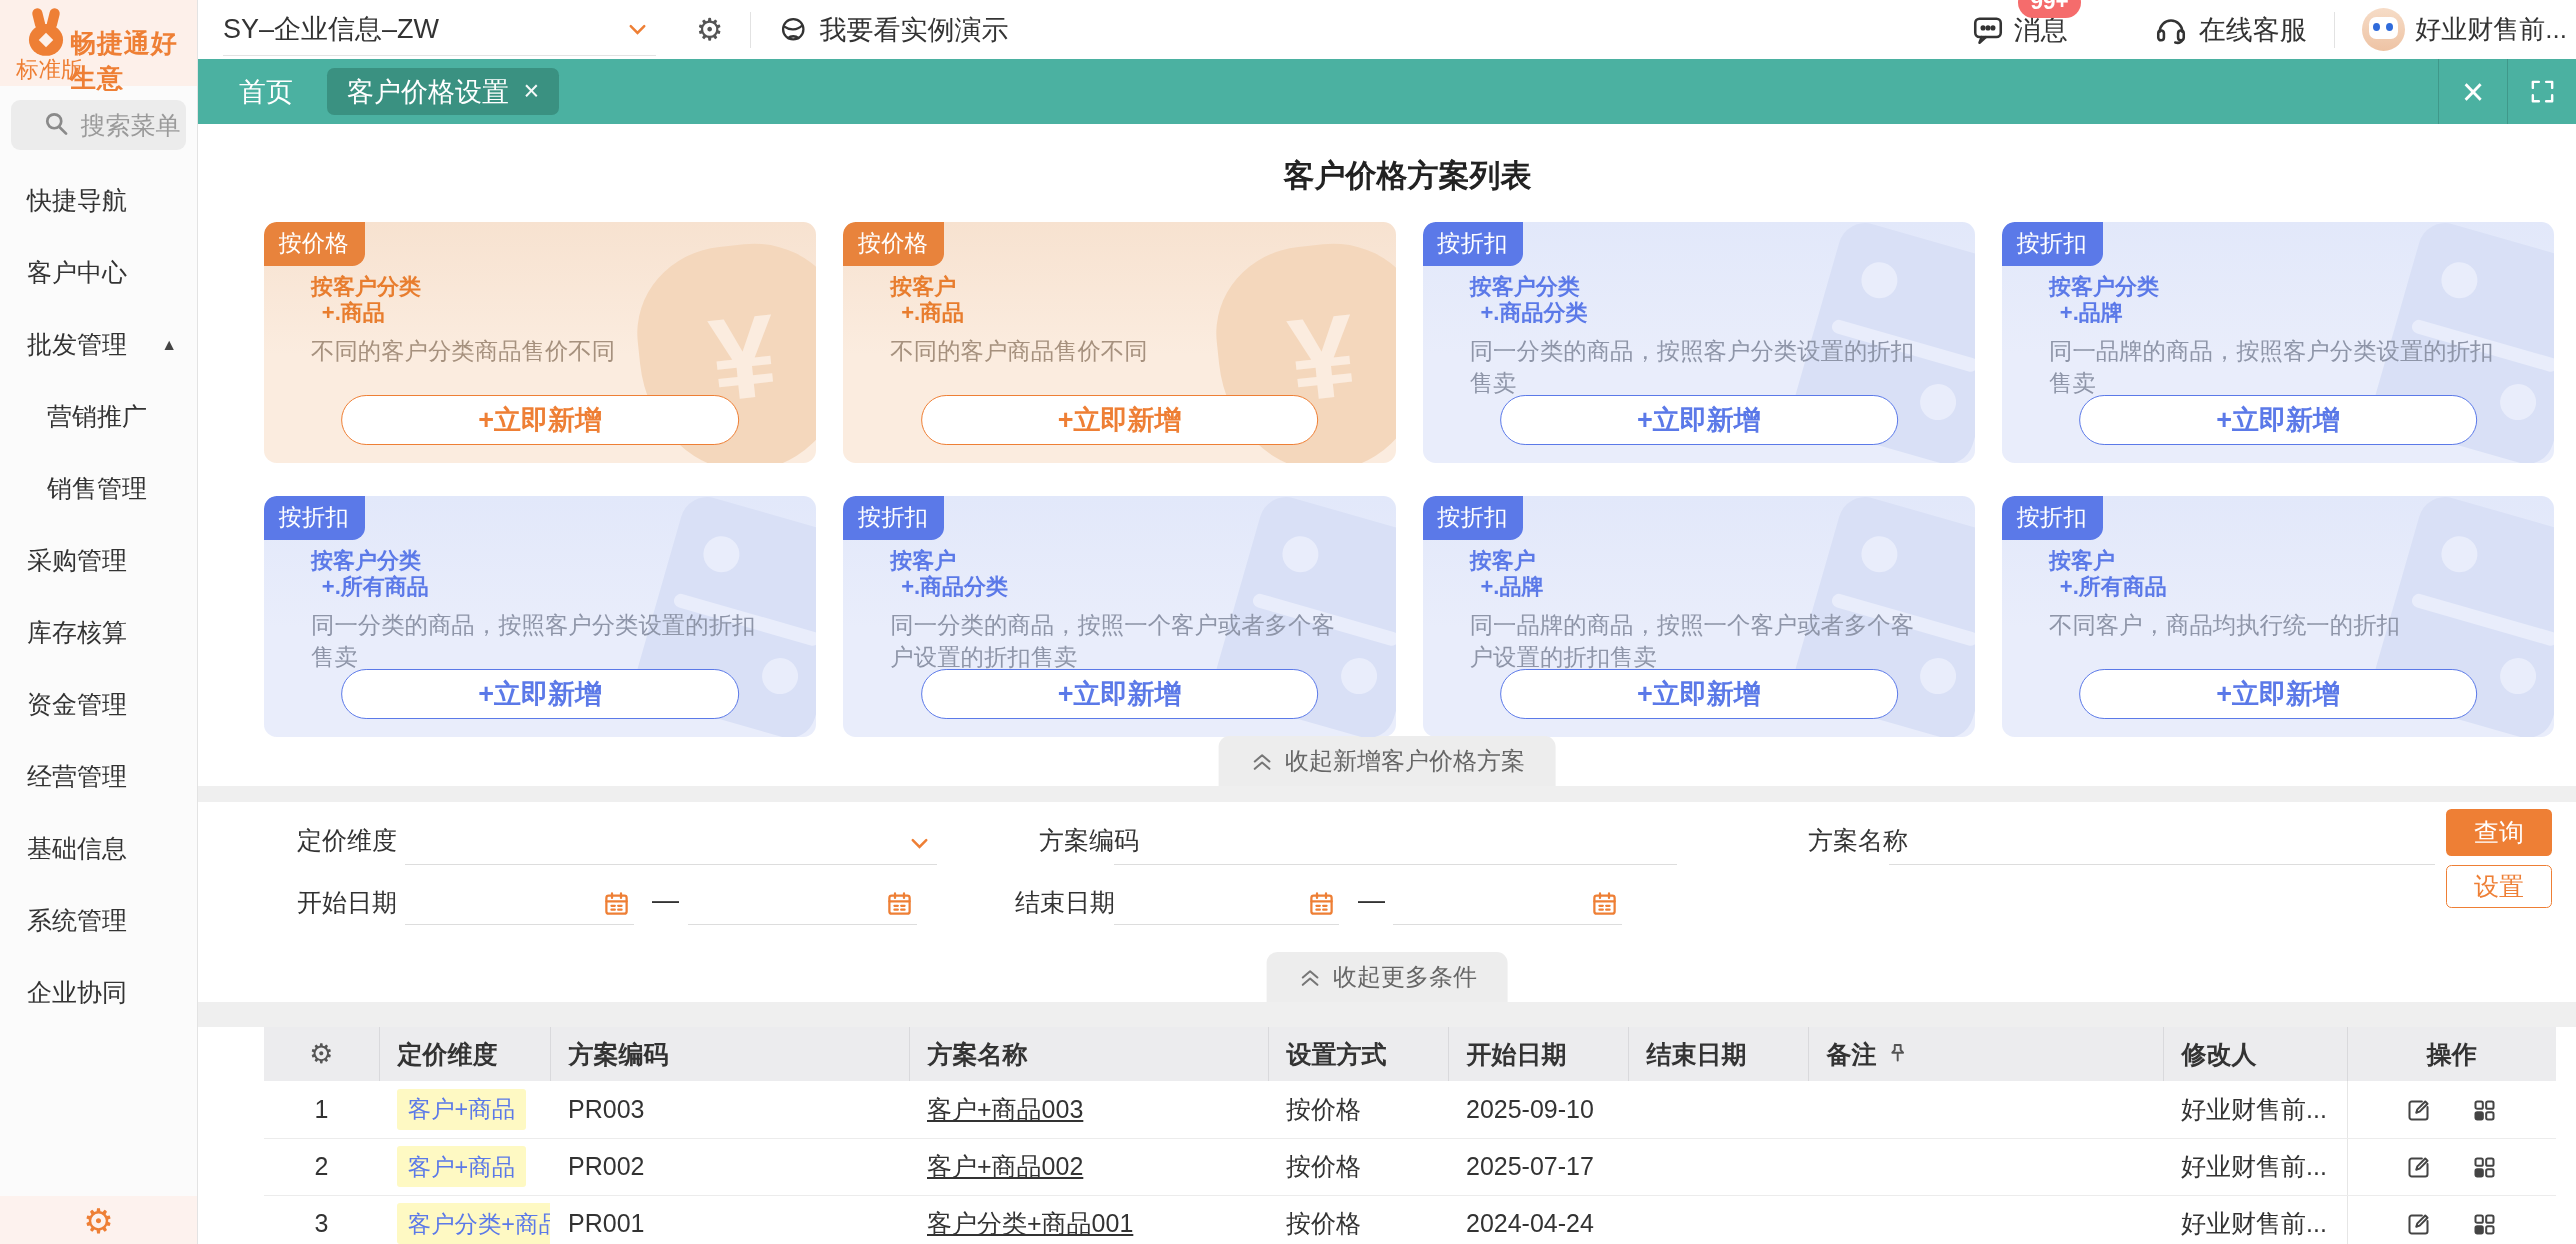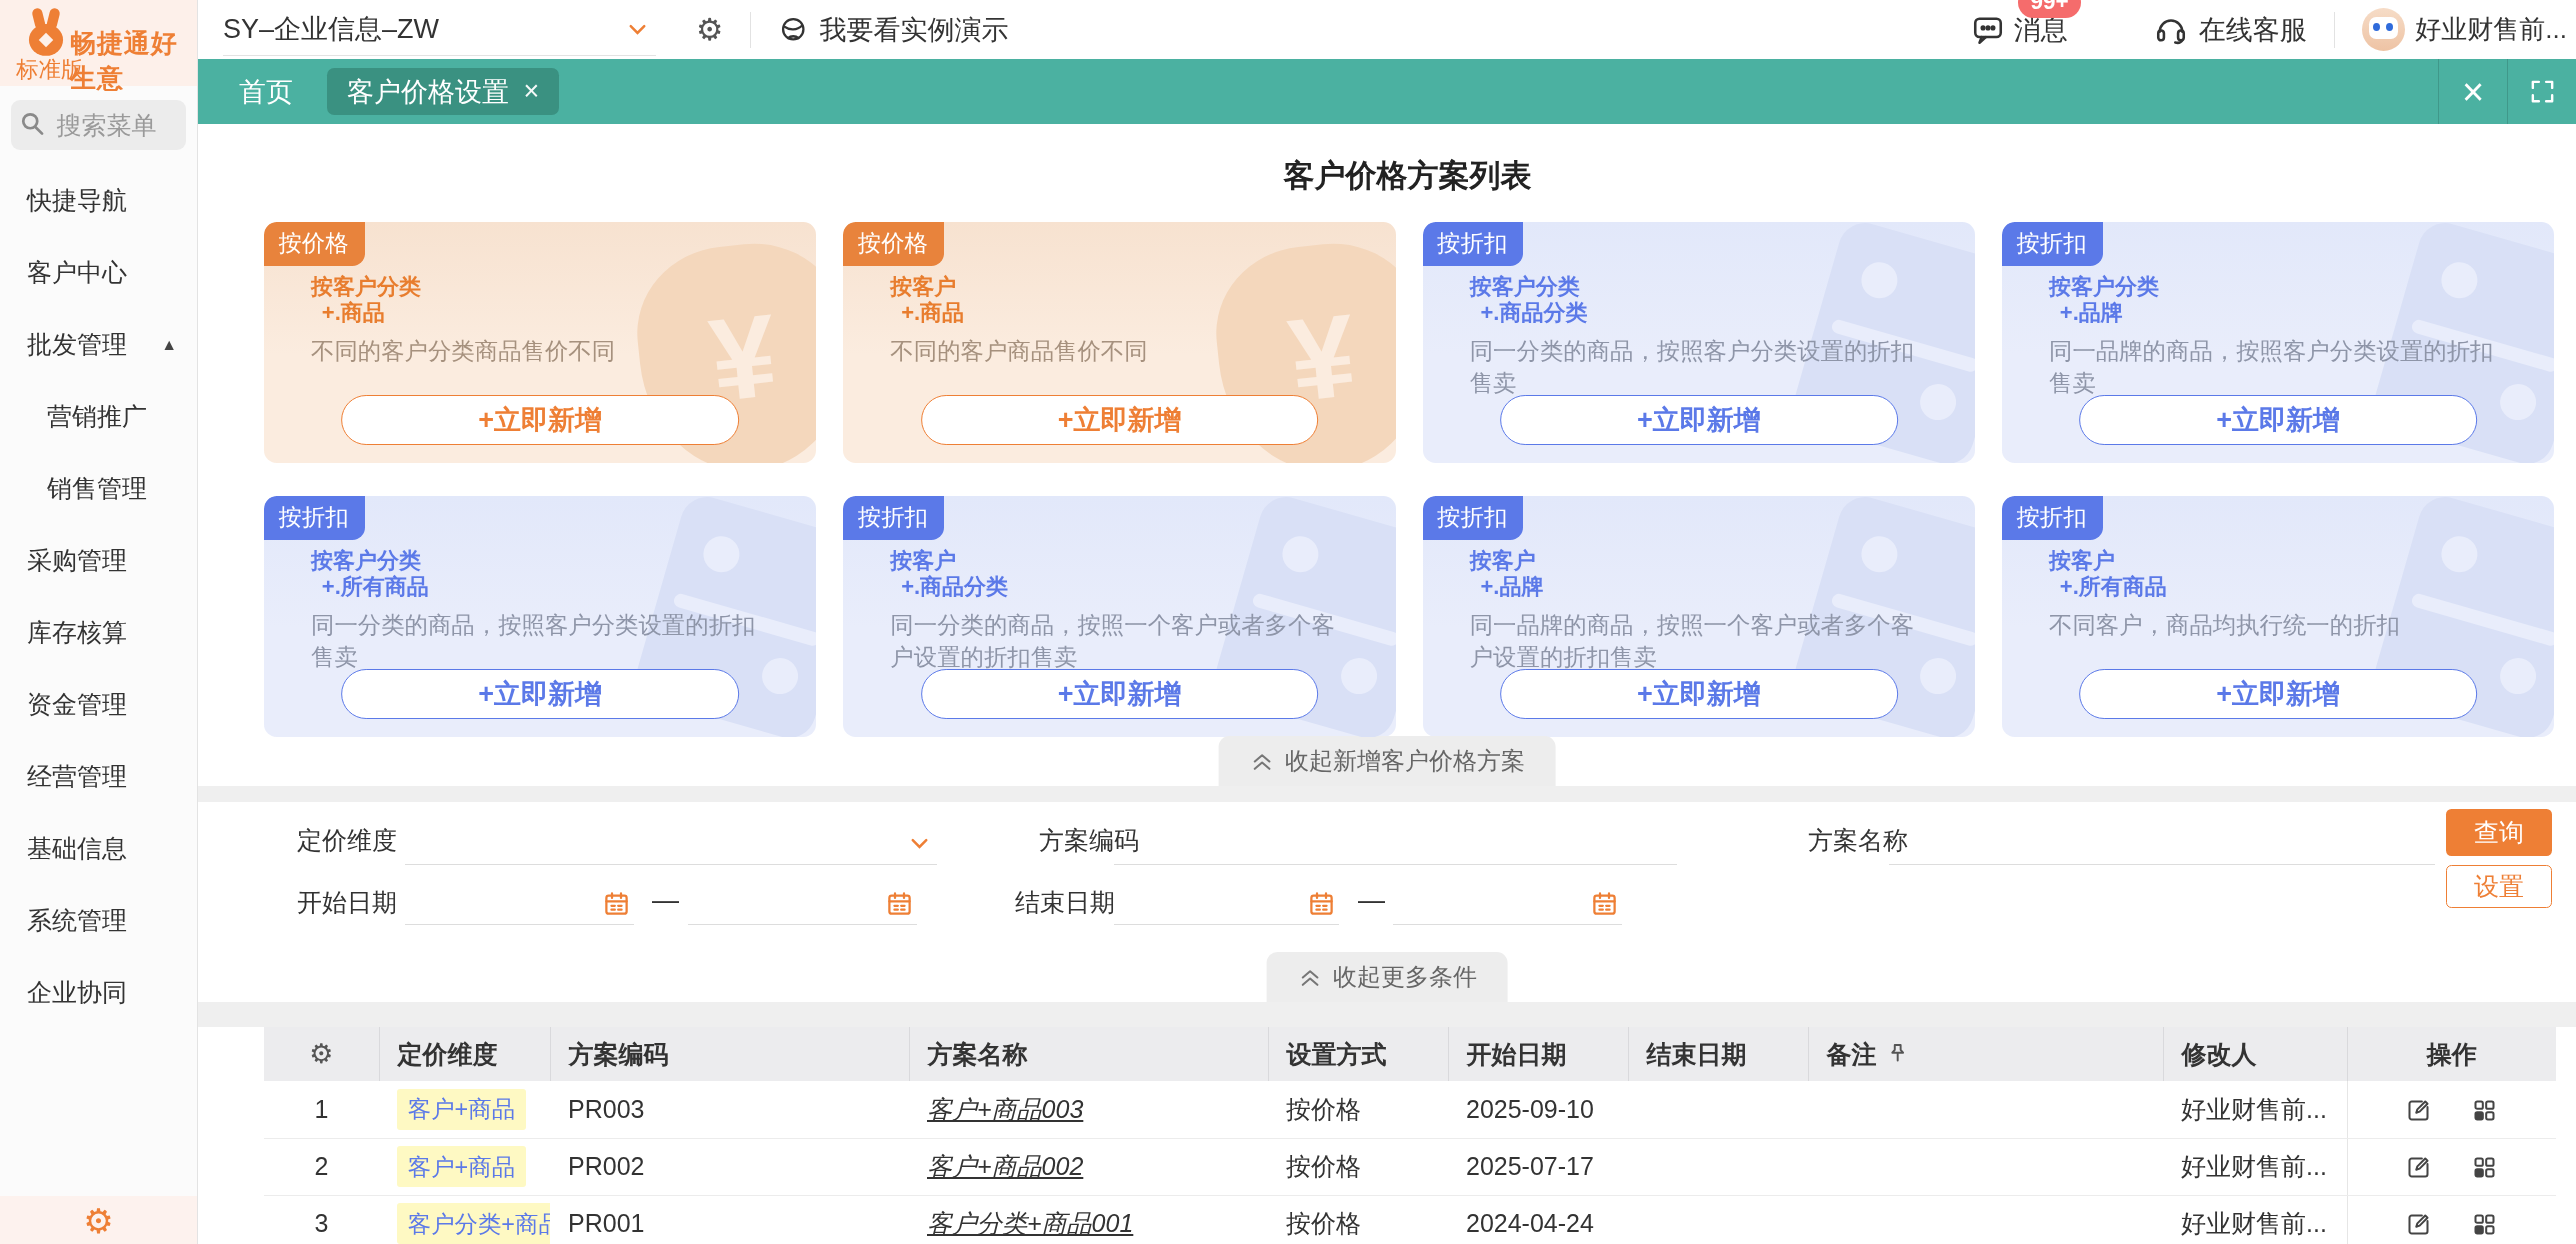--- a/index.html
+++ b/index.html
@@ -17,21 +17,21 @@
     width:198px;min-width:198px;height:100%;
     background:#fbfbfb;border-right:0.9px solid #e3e3e3;
     display:flex;flex-direction:column;box-sizing:border-box;
   }
   .brand{height:86px;background:#fdf0ea;position:relative;}
   .brand .logo{position:absolute;left:27px;top:7.2px;}
   .brand .brand-name{position:absolute;left:70px;top:26px;font-size:26px;font-weight:bold;color:var(--orange,#ee7f35);letter-spacing:0.9px;}
   .brand .brand-edition{position:absolute;left:16px;top:54px;font-size:22.5px;color:var(--orange,#ee7f35);}
   .search-box{
     margin:14.4px 10.8px 9px 10.8px;height:50px;background:#ececec;border-radius:9px;
-    display:flex;align-items:center;padding-left:8px;gap:10.8px;box-sizing:border-box;text-align:right;
+    display:flex;align-items:center;padding-left:32px;gap:10.8px;box-sizing:border-box;text-align:right;
   }
   .search-box .ph{color:#9a9a9a;font-size:25px;}
   .menu{display:flex;flex-direction:column;margin-top:5.4px;}
   .menu-item{height:72px;display:flex;align-items:center;padding-left:27px;font-size:25px;color:#333;cursor:pointer;}
   .menu-item.sub{padding-left:47px;}
   .menu-item .caret{margin-left:auto;margin-right:20px;font-size:16px;color:#444;}
   .side-foot{margin-top:auto;height:49px;background:#fdf2ee;display:flex;align-items:center;justify-content:center;}
   .side-foot .gear{color:var(--orange,#ee7f35);font-size:34px;line-height:1;}
 
   
@@ -149,21 +149,21 @@
   }
   thead th:last-child{border-right:none;text-align:center;padding-left:0;}
   thead th.th-gear{text-align:center;padding-left:0;}
   thead th .hdr{display:flex;align-items:center;gap:9px;}
   tbody td{
     height:57px;border-bottom:0.9px solid #ececec;font-size:25px;color:#333;
     padding:0 0 0 18px;box-sizing:border-box;white-space:nowrap;overflow:hidden;
   }
   td.c-idx{text-align:center;padding-left:0;color:#333;}
   .dim-tag{display:inline-block;background:#fef9c3;color:var(--blue,#5b79e8);font-size:23.4px;padding:4.5px 10.8px;border-radius:3px;}
-  .name-link{color:#333;text-decoration:underline;cursor:pointer;font-style:italic;}
+  .name-link{color:#333;text-decoration:underline;cursor:pointer;}
   td.c-ops,th.c-ops{border-left:0.9px solid #e6e6e6;}
   td.c-ops{text-align:center;padding-left:0;}
   .op-ic{display:inline-flex;vertical-align:middle;cursor:pointer;margin:0 16px;}
   .th-gear .g{font-size:27px;color:#555;cursor:pointer;}
   .pin-ic{display:inline-flex;cursor:pointer;}
 </style>
 </head>
 <body>
 
 <div class="app">

